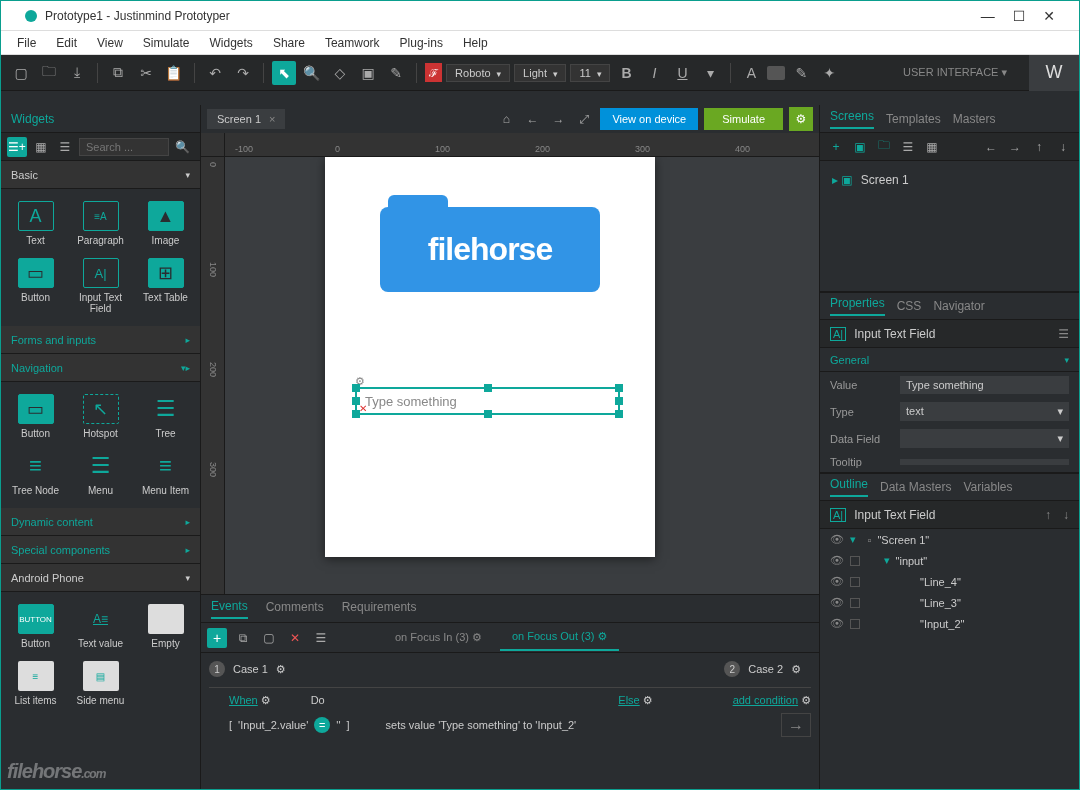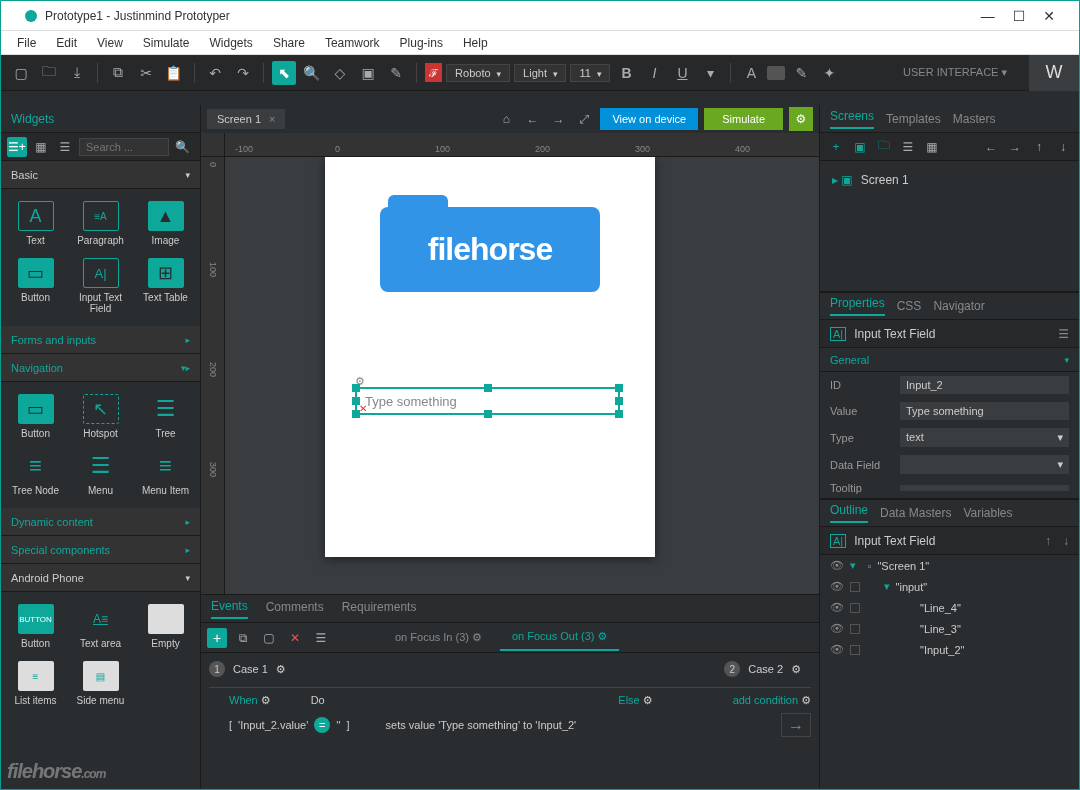--- a/index.html
+++ b/index.html
@@ -68,21 +68,21 @@
 .event-toolbar { height: 30px; display: flex; align-items: center; padding: 0 6px; gap: 6px; border-bottom: 1px solid #1a1a1a; }
 .event-toolbar .ico { width: 20px; height: 20px; display: flex; align-items: center; justify-content: center; cursor: pointer; color: #aaa; font-size: 12px; }
 .event-toolbar .ico.teal { background: #0ea89b; color: #fff; border-radius: 2px; font-size: 14px; }
 .event-toolbar .ico.red { color: #e55; }
 .event-toolbar .event-tab { font-size: 11px; color: #888; padding: 6px 12px; cursor: pointer; }
 .event-toolbar .event-tab.active { color: #0ea89b; border-bottom: 2px solid #0ea89b; }
 .event-body { flex: 1; padding: 8px; font-size: 11px; color: #ccc; overflow: hidden; }
 .case-row { display: flex; align-items: center; gap: 8px; margin-bottom: 6px; }
 .case-badge { width: 16px; height: 16px; border-radius: 50%; background: #555; display: flex; align-items: center; justify-content: center; font-size: 10px; }
 .event-cond { display: flex; gap: 40px; margin: 6px 0 6px 20px; font-size: 11px; }
-.event-cond .when, .event-cond .else { color: #0ea89b; cursor: pointer; }
+.event-cond .when, .event-cond .else { color: #0ea89b; text-decoration: underline; cursor: pointer; }
 .event-expr { margin-left: 20px; display: flex; align-items: center; gap: 6px; font-size: 11px; }
 .event-expr .eq { background: #0ea89b; color: #fff; border-radius: 50%; width: 16px; height: 16px; display: flex; align-items: center; justify-content: center; font-size: 11px; }
 .right-panel { width: 260px; background: #2a2d30; display: flex; flex-direction: column; border-left: 1px solid #1a1a1a; }
 .right-tabs { height: 28px; display: flex; align-items: center; padding: 0 10px; gap: 12px; font-size: 12px; border-bottom: 1px solid #1a1a1a; }
 .right-tabs .tab { cursor: pointer; color: #888; }
 .right-tabs .tab.active { color: #0ea89b; border-bottom: 2px solid #0ea89b; padding-bottom: 4px; }
 .right-toolbar { height: 28px; display: flex; align-items: center; padding: 0 6px; gap: 4px; background: #262829; border-bottom: 1px solid #1a1a1a; }
 .right-toolbar .ico { width: 20px; height: 20px; display: flex; align-items: center; justify-content: center; cursor: pointer; color: #aaa; font-size: 12px; }
 .right-toolbar .ico.teal { color: #0ea89b; }
 .right-toolbar .arrows { margin-left: auto; display: flex; gap: 4px; }
@@ -272,21 +272,21 @@
         <span>Android Phone</span>
         <span class="caret">▾</span>
       </div>
     <div class="widget-grid">
       <div class="widget">
           <span class="icon btn">BUTTON</span>
           <span class="lbl">Button</span>
         </div>
       <div class="widget">
           <span class="icon" style="border:none;font-size:12px;text-decoration:underline">A≡</span>
-          <span class="lbl">Text area</span>
+          <span class="lbl">Text value</span>
         </div>
       <div class="widget">
           <span class="icon" style="background:#ddd;border:none"></span>
           <span class="lbl">Empty</span>
         </div>
       <div class="widget">
           <span class="icon" style="background:#ddd;border:none;font-size:10px">≡</span>
           <span class="lbl">List items</span>
         </div>
       <div class="widget">
@@ -438,24 +438,20 @@
       <div class="prop-head">
         <span class="ai-ico">A|</span>
         <span>Input Text Field</span>
         <span class="menu-ico">☰</span>
       </div>
       <div class="prop-group">
           <span>General</span>
           <span class="caret">▾</span>
         </div>
       <div class="prop-row">
-          <span class="plabel">ID</span>
-          <span class="pvalue">Input_2</span>
-        </div>
-      <div class="prop-row">
           <span class="plabel">Value</span>
           <span class="pvalue">Type something</span>
         </div>
       <div class="prop-row">
           <span class="plabel">Type</span>
           <span class="pvalue sel">
             <span>text</span>
             <span>▾</span>
           </span>
         </div>

